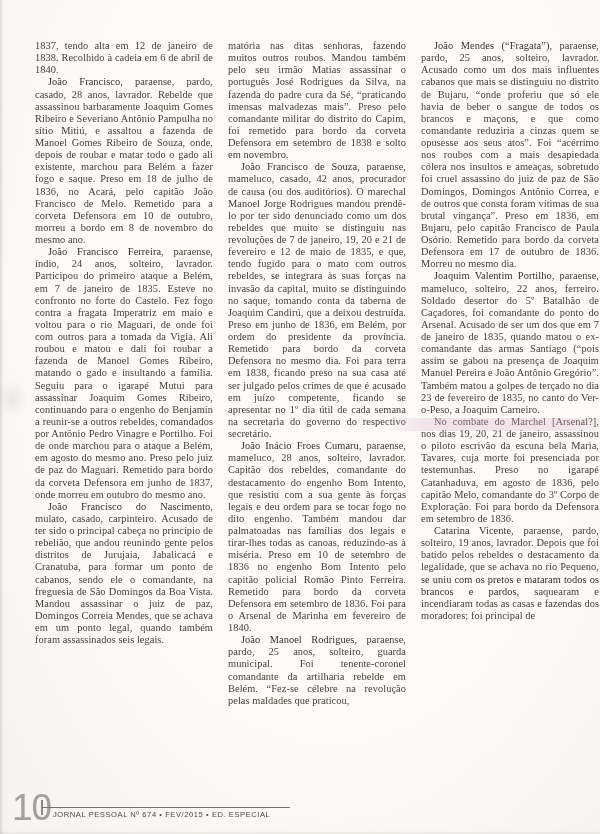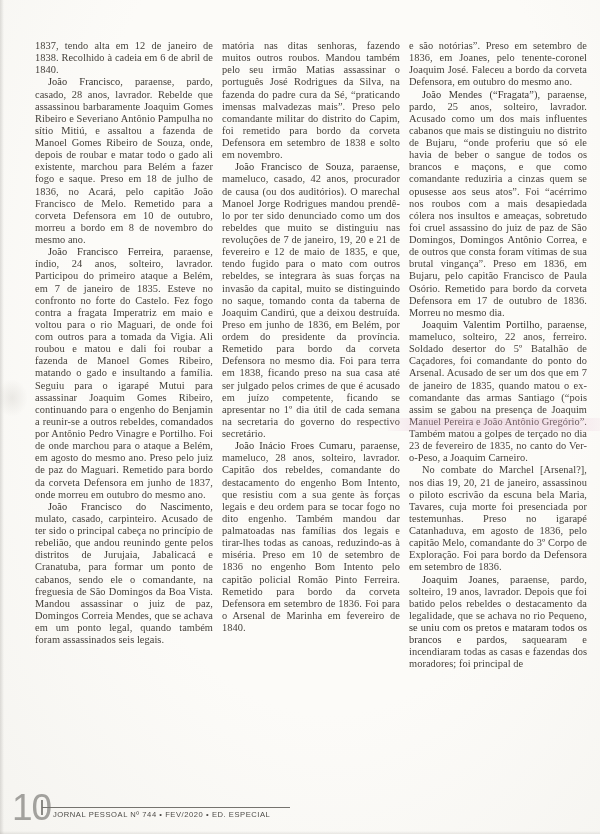--- a/index.html
+++ b/index.html
@@ -23,21 +23,21 @@
     background:radial-gradient(closest-side, rgba(120,114,104,0.12), rgba(120,114,104,0) 72%);
   }
   .scan-highlight-band{
     position:absolute;left:388px;top:418px;width:212px;height:13px;
     background:linear-gradient(90deg, rgba(222,170,200,0.05), rgba(222,170,200,0.30) 18%, rgba(222,170,200,0.30) 82%, rgba(222,170,200,0.10));
   }
 
   
   .page-text{
     position:absolute;top:40px;left:35px;right:14px;
-    display:flex;gap:9px;
+    display:flex;gap:15px;
   }
   .column{width:178px;flex:0 0 178px;}
   p.para{
     margin:0;
     font-size:10.4px;line-height:12.12px;
     color:#433f39;
     text-align:justify;
     letter-spacing:0.05px;
   }
   p.para.indent{text-indent:13px;}
@@ -75,30 +75,30 @@
   <div class="column">
       <p class="para"><span>1837, tendo alta em 12 de janeiro de 1838. Recolhido à cadeia em 6 de abril de 1840.</span></p>
       <p class="para indent"><b>João Francisco</b><span>, paraense, pardo, casado, 28 anos, lavrador. Rebelde que assassinou barbaramente Joaquim Gomes Ribeiro e Severiano Antônio Pampulha no sítio Mitiú, e assaltou a fazenda de Manoel Gomes Ribeiro de Souza, onde, depois de roubar e matar todo o gado ali existente, marchou para Belém a fazer fogo e saque. Preso em 18 de julho de 1836, no Acará, pelo capitão João Francisco de Melo. Remetido para a corveta Defensora em 10 de outubro, morreu a bordo em 8 de novembro do mesmo ano.</span></p>
       <p class="para indent"><b>João Francisco Ferreira</b><span>, paraense, índio, 24 anos, solteiro, lavrador. Participou do primeiro ataque a Belém, em 7 de janeiro de 1835. Esteve no confronto no forte do Castelo. Fez fogo contra a fragata Imperatriz em maio e voltou para o rio Maguari, de onde foi com outros para a tomada da Vigia. Ali roubou e matou e dali foi roubar a fazenda de Manoel Gomes Ribeiro, matando o gado e insultando a família. Seguiu para o igarapé Mutui para assassinar Joaquim Gomes Ribeiro, continuando para o engenho do Benjamin a reunir-se a outros rebeldes, comandados por Antônio Pedro Vinagre e Portilho. Foi de onde marchou para o ataque a Belém, em agosto do mesmo ano. Preso pelo juiz de paz do Maguari. Remetido para bordo da corveta Defensora em junho de 1837, onde morreu em outubro do mesmo ano.</span></p>
       <p class="para indent"><b>João Francisco do Nascimento</b><span>, mulato, casado, carpinteiro. Acusado de ter sido o principal cabeça no princípio de rebelião, que andou reunindo gente pelos distritos de Jurujaia, Jabalicacá e Cranatuba, para formar um ponto de cabanos, sendo ele o comandante, na freguesia de São Domingos da Boa Vista. Mandou assassinar o juiz de paz, Domingos Correia Mendes, que se achava em um ponto legal, quando também foram assassinados seis legais.</span></p>
     </div>
   <div class="column">
       <p class="para"><span>matória nas ditas senhoras, fazendo muitos outros roubos. Mandou também pelo seu irmão Matias assassinar o português José Rodrigues da Silva, na fazenda do padre cura da Sé, “praticando imensas malvadezas mais”. Preso pelo comandante militar do distrito do Capim, foi remetido para bordo da corveta Defensora em setembro de 1838 e solto em novembro.</span></p>
       <p class="para indent"><b>João Francisco de Souza</b><span>, paraense, mameluco, casado, 42 anos, procurador de causa (ou dos auditórios). O marechal Manoel Jorge Rodrigues mandou prendê-lo por ter sido denunciado como um dos rebeldes que muito se distinguiu nas revoluções de 7 de janeiro, 19, 20 e 21 de fevereiro e 12 de maio de 1835, e que, tendo fugido para o mato com outros rebeldes, se integrara às suas forças na invasão da capital, muito se distinguindo no saque, tomando conta da taberna de Joaquim Candirú, que a deixou destruída. Preso em junho de 1836, em Belém, por ordem do presidente da província. Remetido para bordo da corveta Defensora no mesmo dia. Foi para terra em 1838, ficando preso na sua casa até ser julgado pelos crimes de que é acusado em juízo competente, ficando se apresentar no 1º dia útil de cada semana na secretaria do governo do respectivo secretário.</span></p>
       <p class="para indent"><b>João Inácio Froes Cumaru</b><span>, paraense, mameluco, 28 anos, solteiro, lavrador. Capitão dos rebeldes, comandante do destacamento do engenho Bom Intento, que resistiu com a sua gente às forças legais e deu ordem para se tocar fogo no dito engenho. Também mandou dar palmatoadas nas famílias dos legais e tirar-lhes todas as canoas, reduzindo-as à miséria. Preso em 10 de setembro de 1836 no engenho Bom Intento pelo capitão policial Romão Pinto Ferreira. Remetido para bordo da corveta Defensora em setembro de 1836. Foi para o Arsenal de Marinha em fevereiro de 1840.</span></p>
+      <p class="para indent"><b>João Manoel Rodrigues</b><span>, paraense, pardo, 25 anos, solteiro, guarda municipal. Foi tenente-coronel comandante da artilharia rebelde em Belém. “Fez-se célebre na revolução pelas maldades que praticou,</span></p>
     </div>
   <div class="column">
-      <p class="para"><span>e são notórias”. Preso em setembro de 1836, em Joanes, pelo tenente-coronel Joaquim José. Faleceu a bordo da corveta Defensora, em outubro do mesmo ano.</span></p>
       <p class="para indent"><b>João Mendes (“Fragata”)</b><span>, paraense, pardo, 25 anos, solteiro, lavrador. Acusado como um dos mais influentes cabanos que mais se distinguiu no distrito de Bujaru, “onde proferiu que só ele havia de beber o sangue de todos os brancos e maçons, e que como comandante reduziria a cinzas quem se opusesse aos seus atos”. Foi “acérrimo nos roubos com a mais desapiedada cólera nos insultos e ameaças, sobretudo foi cruel assassino do juiz de paz de São Domingos, Domingos Antônio Correa, e de outros que consta foram vítimas de sua brutal vingança”. Preso em 1836, em Bujaru, pelo capitão Francisco de Paula Osório. Remetido para bordo da corveta Defensora em 17 de outubro de 1836. Morreu no mesmo dia.</span></p>
       <p class="para indent"><b>Joaquim Valentim Portilho</b><span>, paraense, mameluco, solteiro, 22 anos, ferreiro. Soldado desertor do 5º Batalhão de Caçadores, foi comandante do ponto do Arsenal. Acusado de ser um dos que em 7 de janeiro de 1835, quando matou o ex-comandante das armas Santiago (“pois assim se gabou na presença de Joaquim Manuel Pereira e João Antônio Gregório”. Também matou a golpes de terçado no dia 23 de fevereiro de 1835, no canto do Ver-o-Peso, a Joaquim Carneiro.</span></p>
       <p class="para indent"><span>No combate do Marchel [Arsenal?], nos dias 19, 20, 21 de janeiro, assassinou o piloto escrivão da escuna bela Maria, Tavares, cuja morte foi presenciada por testemunhas. Preso no igarapé Catanhaduva, em agosto de 1836, pelo capitão Melo, comandante do 3º Corpo de Exploração. Foi para bordo da Defensora em setembro de 1836.</span></p>
-      <p class="para indent"><b>Joaquim Joanes</b><span>, paraense, pardo, solteiro, 19 anos, lavrador. Depois que foi batido pelos rebeldes o destacamento da legalidade, que se achava no rio Pequeno, </span><b>se uniu com os pretos e mataram todos os brancos e pardos</b><span>, saquearam e incendiaram todas as casas e fazendas dos moradores; foi principal de</span></p>
+      <p class="para indent"><b>Catarina Vicente</b><span>, paraense, pardo, solteiro, 19 anos, lavrador. Depois que foi batido pelos rebeldes o destacamento da legalidade, que se achava no rio Pequeno, </span><b>se uniu com os pretos e mataram todos os brancos e pardos</b><span>, saquearam e incendiaram todas as casas e fazendas dos moradores; foi principal de</span></p>
     </div>
 </div>
 
 <div class="scan-highlight-band"></div>
 
 <div class="footer">
   <div class="footer-page-number">10</div>
   <div class="footer-plus-mark"></div>
   <div class="footer-rule"></div>
-  <div class="footer-journal-line">JORNAL PESSOAL Nº 744 • FEV/2020 • ED. ESPECIAL</div>
+  <div class="footer-journal-line">JORNAL PESSOAL Nº 674 • FEV/2015 • ED. ESPECIAL</div>
 </div>
 
 </body></html>

